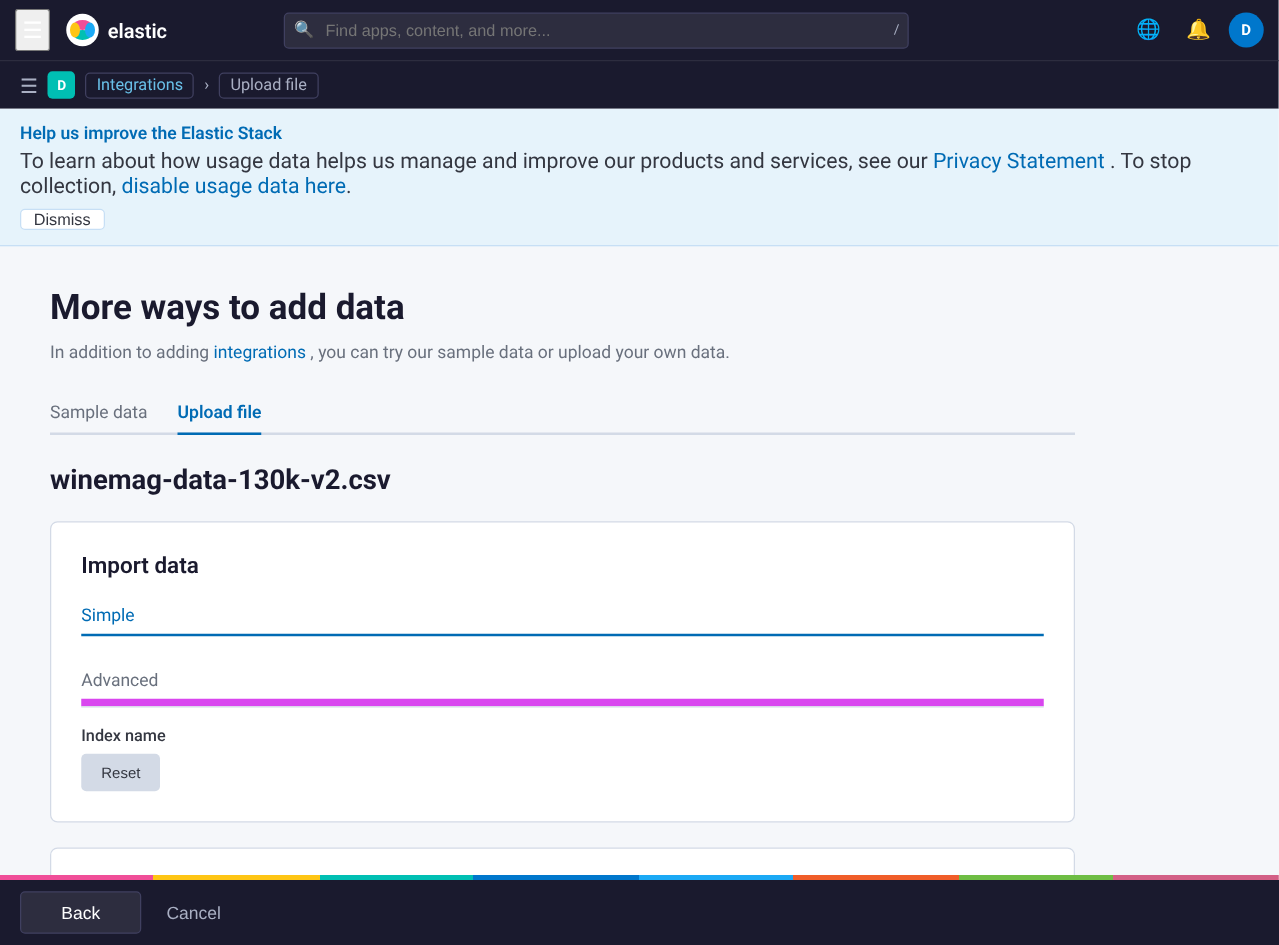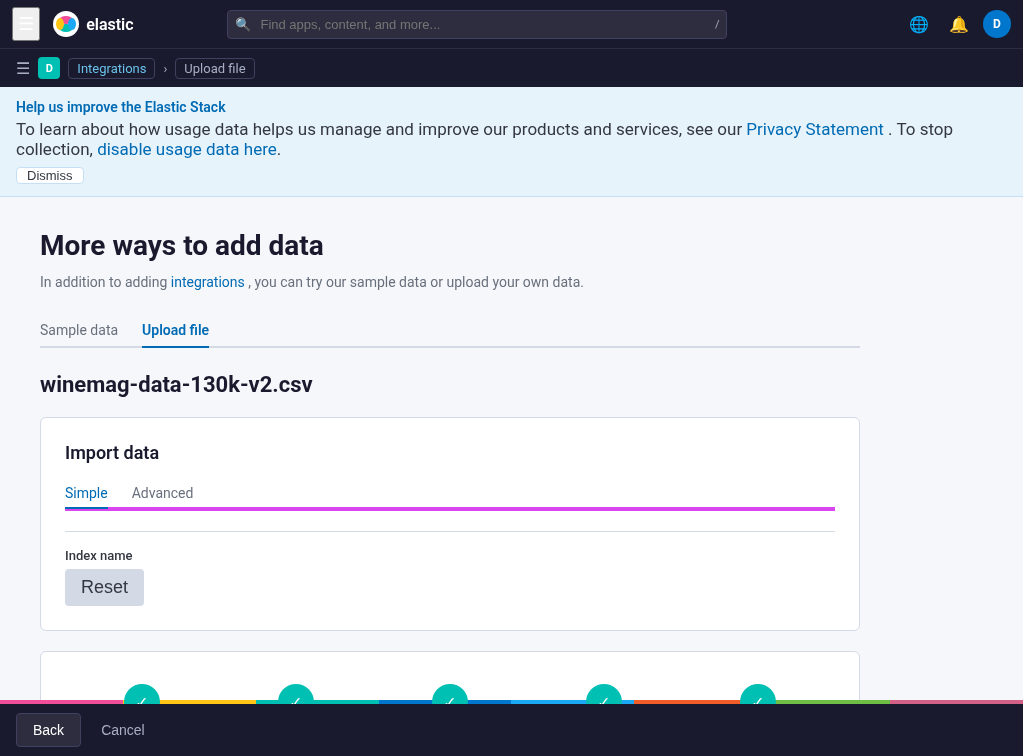--- a/index.html
+++ b/index.html
@@ -235,22 +235,22 @@
       font-size: 18px;
       font-weight: 600;
       margin-bottom: 16px;
       color: #1a1a2e;
     }
 
     
     .inner-tabs {
       display: flex;
       gap: 24px;
-      border-bottom: 4px solid #d946ef;
-      margin-bottom: 20px;
+      border-bottom: 6px solid #d946ef;
+      flex-direction: column;
     }
     .inner-tab {
       padding: 6px 0;
       font-size: 14px;
       cursor: pointer;
       color: #69707d;
       border-bottom: 2px solid transparent;
       margin-bottom: -2px;
     }
     .inner-tab.active {
@@ -290,21 +290,21 @@
     .checkbox-label {
       font-size: 13px;
       color: #343741;
     }
     .reset-btn {
       background: #d3dae6;
       border: none;
       border-radius: 4px;
       color: #343741;
       padding: 8px 16px;
-      font-size: 18px;
+      font-size: 12px;
       cursor: pointer;
     }
 
     
     .progress-section {
       background: #fff;
       border: 1px solid #d3dae6;
       border-radius: 6px;
       padding: 32px 24px 24px;
       margin-bottom: 20px;
@@ -349,21 +349,21 @@
       align-items: center;
       padding: 0 16px;
       gap: 12px;
       z-index: 100;
     }
     .back-btn {
       background: #2d2d3f;
       border: 1px solid #404060;
       border-radius: 4px;
       color: #fff;
-      padding: 8px 16px;
+      padding: 8px 32px;
       font-size: 14px;
       cursor: pointer;
     }
     .cancel-btn {
       background: none;
       border: none;
       color: #a9afc3;
       font-size: 14px;
       cursor: pointer;
       padding: 8px 8px;

